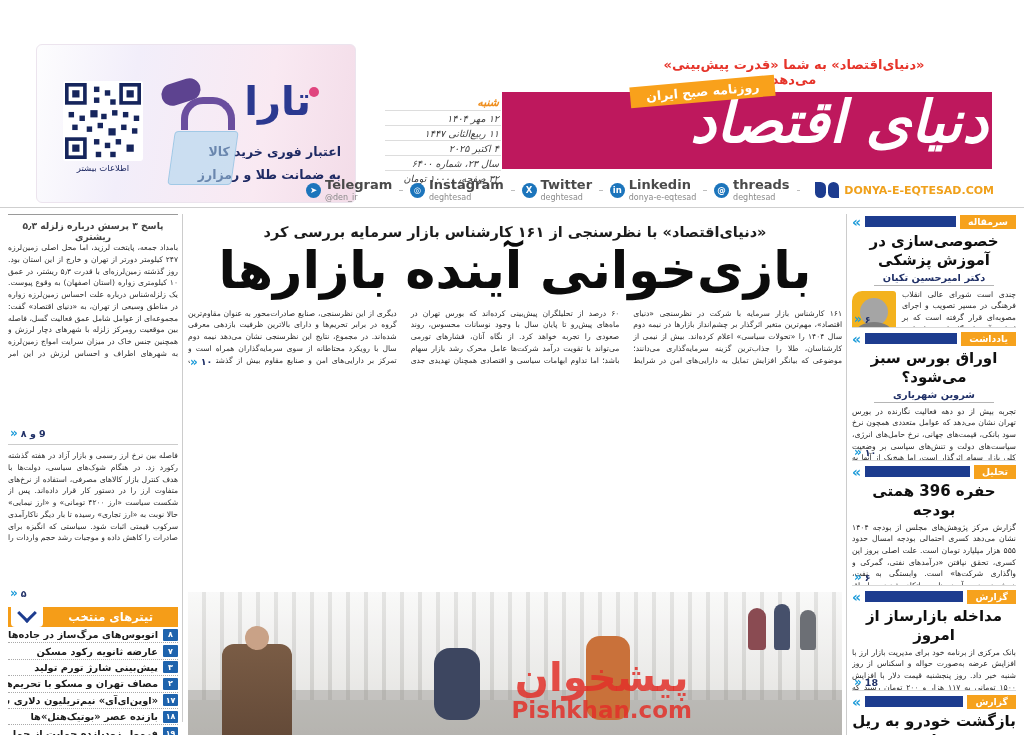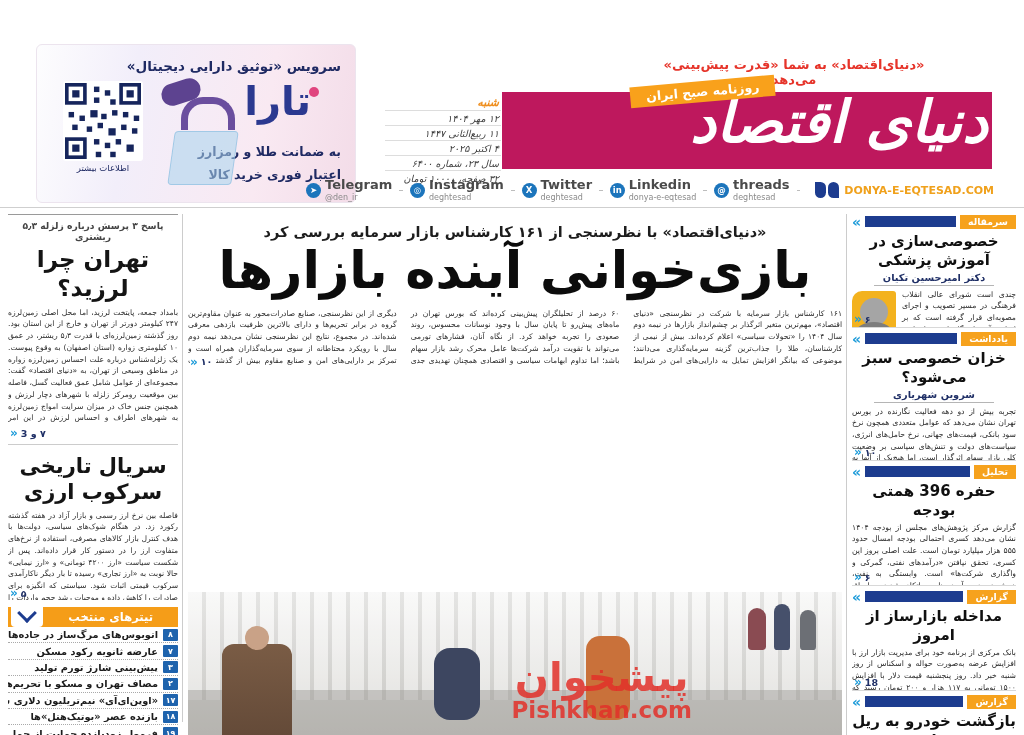--- a/index.html
+++ b/index.html
@@ -117,26 +117,25 @@
   .sec + .sec{border-top:1px solid #d8d8d8;padding-top:3px;}
 </style>
 </head>
 <body>
 
 <div class="page">
 
   <div class="masthead">
 
     <div class="ad-box">
-      <div class="ad-title">سرویس «توثیق دارایی دیجیتال»</div>
       <div class="ad-brand">تارا</div>
       <div class="ad-brand-dot"></div>
       <div class="ad-lines">
+        <div>اعتبار فوری خرید کالا</div>
         <div>به ضمانت طلا و رمزارز</div>
-        <div>اعتبار فوری خرید کالا</div>
       </div>
       <div class="gadget">
         <div class="cube"></div>
         <div class="phones"></div>
         <div class="pad"></div>
       </div>
       <div class="qr">
         <svg viewBox="0 0 42 42" xmlns="http://www.w3.org/2000/svg">
           <rect x="0" y="0" width="12" height="12" fill="#16255c"></rect>
             <rect x="2" y="2" width="8" height="8" fill="#fff"></rect>
@@ -245,29 +244,27 @@
 
     <div class="mast-rule"></div>
   </div>
 
   <div class="vdiv l"></div>
   <div class="vdiv r"></div>
 
   <div class="left-col">
     <div class="lc-art first">
       <div class="lc-kicker">پاسخ ۳ پرسش درباره زلزله ۵٫۳ ریشتری</div>
-      <div class="lc-title">تهران چرا لرزید؟</div>
       <div class="lc-body">بامداد جمعه، پایتخت لرزید، اما محل اصلی زمین‌لرزه ۲۴۷ کیلومتر دورتر از تهران و خارج از این استان بود. روز گذشته زمین‌لرزه‌ای با قدرت ۵٫۳ ریشتر، در عمق ۱۰ کیلومتری زواره (استان اصفهان) به وقوع پیوست. یک زلزله‌شناس درباره علت احساس زمین‌لرزه زواره در مناطق وسیعی از تهران، به «دنیای اقتصاد» گفت: مجموعه‌ای از عوامل شامل عمق فعالیت گسل، فاصله بین موقعیت رومرکز زلزله با شهرهای دچار لرزش و همچنین جنس خاک در میزان سرایت امواج زمین‌لرزه به شهرهای اطراف و احساس لرزش در این امر تاثیرگذار است. در این گزارش به دو پرسش کلیدی دیگر نیز پاسخ داده شده است.</div>
       <div class="pg-marker">
-        <span>۷ و 3</span>
+        <span>9 و ۸</span>
           <span class="chev">«</span>
       </div>
     </div>
     <div class="lc-art second">
-      <div class="lc-title t2">سریال تاریخی سرکوب ارزی</div>
       <div class="lc-body">فاصله بین نرخ ارز رسمی و بازار آزاد در هفته گذشته رکورد زد. در هنگام شوک‌های سیاسی، دولت‌ها با هدف کنترل بازار کالاهای مصرفی، استفاده از نرخ‌های متفاوت ارز را در دستور کار قرار داده‌اند. پس از شکست سیاست «ارز ۴۲۰۰ تومانی» و «ارز نیمایی» حالا نوبت به «ارز تجاری» رسیده تا بار دیگر ناکارآمدی سرکوب قیمتی اثبات شود. سیاستی که انگیزه برای صادرات را کاهش داده و موجبات رشد حجم واردات را فراهم کرده است؛ نتیجه‌ای که برخلاف هدف سیاستگذاران است.</div>
       <div class="pg-marker">
         <span>۵</span>
           <span class="chev">«</span>
       </div>
     </div>
 
     <div class="selected">
       <div class="sel-head">
         <span class="ttl">تیترهای منتخب</span>
@@ -360,21 +357,21 @@
           <span class="chev">«</span>
       </div>
     </div>
 
     <div class="sec" style="height:116px;">
       <div class="sec-head">
         <span class="sec-chev">«</span>
         <span class="sec-bar"></span>
         <span class="sec-label">یادداشت</span>
       </div>
-      <div class="sec-title">خزان خصوصی سبز می‌شود؟</div>
+      <div class="sec-title">اوراق بورس سبز می‌شود؟</div>
       <div class="sec-author">شروین شهریاری</div>
       <div class="sec-body" style="max-height:60px;">تجربه بیش از دو دهه فعالیت نگارنده در بورس تهران نشان می‌دهد که عوامل متعددی همچون نرخ سود بانکی، قیمت‌های جهانی، نرخ حامل‌های انرژی، سیاست‌های دولت و تنش‌های سیاسی بر وضعیت کلی بازار سهام اثرگذار است، اما هیچ‌یک از آنها به اندازه «نرخ برابری ارز» در ایجاد موج‌های بورسی ایفای نقش نمی‌کند.</div>
       <div class="pg-marker">
         <span>۱۰</span>
           <span class="chev">«</span>
       </div>
     </div>
 
     <div class="sec" style="height:108px;">
       <div class="sec-head">

